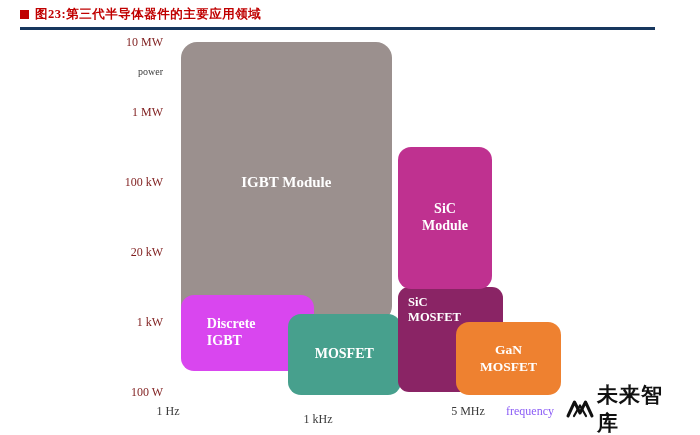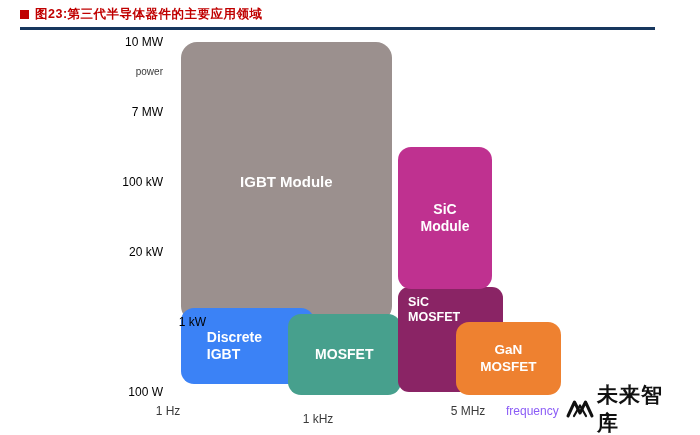--- a/index.html
+++ b/index.html
@@ -1,20 +1,20 @@
 <!DOCTYPE html>
 <html><head>
 <meta charset="utf-8">
 <style>
   html,body{margin:0;padding:0;}
   .page{
     position:relative;
     width:669px;height:435px;
     background:#ffffff;
-    font-family:Liberation Sans, sans-serif;
+    font-family:Liberation Serif, serif;
     overflow:hidden;
   }
   
   .fig-title-row{
     position:absolute;left:20px;top:6px;
     display:flex;align-items:center;gap:6px;
   }
   .fig-bullet{width:9px;height:9px;background:#c00000;flex:0 0 auto;}
   .fig-title{
     font-size:12.5px;font-weight:bold;color:#c00000;
@@ -23,21 +23,21 @@
   .fig-rule{
     position:absolute;left:20px;right:14px;top:27px;height:3px;
     background:#17375e;
   }
   
   .plot{
     position:absolute;left:0;top:30px;width:700px;height:405px;
   }
   .ytick{
     position:absolute;left:0;width:163px;text-align:right;
-    font-size:12px;color:#000000;line-height:16px;
+    font-size:12px;color:#7f1d1d;line-height:16px;
   }
   .xtick{
     position:absolute;width:70px;text-align:center;
     font-size:12px;color:#3a3a3a;line-height:14px;
   }
   .axis-title-y{
     position:absolute;left:0;width:163px;text-align:right;top:36px;
     font-size:10px;color:#3a3a3a;
   }
   .axis-title-x{
@@ -81,21 +81,21 @@
 
   <div class="plot" data-name="plot-area">
     <div class="axis-title-y" data-name="y-axis-title">power</div>
     <div class="axis-title-x" data-name="x-axis-title">frequency</div>
 
   <div class="region" data-name="region-igbt-module" style="left: 180.8px; top: 12px; width: 211.1px; height: 280px; background: rgb(155, 144, 142);">
         <div class="region-label" data-name="region-label-igbt-module">
           <div>IGBT Module</div>
         </div>
       </div>
-      <div class="region" data-name="region-discrete-igbt" style="left: 180.8px; top: 278px; width: 107.1px; height: 75.5px; background: #3b82f6; padding-left: 26px;">
+      <div class="region" data-name="region-discrete-igbt" style="left: 180.8px; top: 265px; width: 107.1px; height: 75.5px; background: #d946ef; padding-left: 26px;">
         <div class="region-label" data-name="region-label-discrete-igbt">
           <div>Discrete</div>
           <div>IGBT</div>
         </div>
       </div>
       <div class="region" data-name="region-mosfet" style="left: 287.9px; top: 284px; width: 112.8px; height: 81.2px; background: rgb(71, 160, 141);">
         <div class="region-label" data-name="region-label-mosfet">
           <div>MOSFET</div>
         </div>
       </div>
@@ -111,24 +111,24 @@
           <div>Module</div>
         </div>
       </div>
       <div class="region" data-name="region-gan-mosfet" style="left: 456px; top: 292px; width: 104.8px; height: 73.2px; background: rgb(238, 129, 48);">
         <div class="region-label" data-name="region-label-gan-mosfet">
           <div>GaN</div>
           <div>MOSFET</div>
         </div>
       </div>
       <div class="ytick" data-name="y-tick-10-mw" style="top: 4px;">10 MW</div>
-      <div class="ytick" data-name="y-tick-1-mw" style="top: 74px;">7 MW</div>
+      <div class="ytick" data-name="y-tick-1-mw" style="top: 74px;">1 MW</div>
       <div class="ytick" data-name="y-tick-100-kw" style="top: 144px;">100 kW</div>
       <div class="ytick" data-name="y-tick-10-kw" style="top: 214px;">20 kW</div>
-      <div class="ytick" data-name="y-tick-1-kw" style="top: 284px; margin-left: 43px;">1 kW</div>
+      <div class="ytick" data-name="y-tick-1-kw" style="top: 284px;">1 kW</div>
       <div class="ytick" data-name="y-tick-100-w" style="top: 354px;">100 W</div>
       <div class="xtick" data-name="x-tick-1-hz" style="left: 133px; top: 374px;">1 Hz</div>
       <div class="xtick" data-name="x-tick-1-khz" style="left: 283px; top: 374px; margin-top: 8px;">1 kHz</div>
       <div class="xtick" data-name="x-tick-1-mhz" style="left: 433px; top: 374px;">5 MHz</div>
     </div>
 
   <div class="watermark" data-name="watermark">
     <span data-name="weilai-zhiku-logo-icon" style="display:inline-flex;">
       <svg width="28" height="24" viewBox="0 0 28 24" aria-hidden="true">
         <path d="M2 19 L8.5 5 L14 16 L19.5 5 L26 19" fill="none" stroke="#111111" stroke-width="3" stroke-linejoin="round" stroke-linecap="round"></path>

